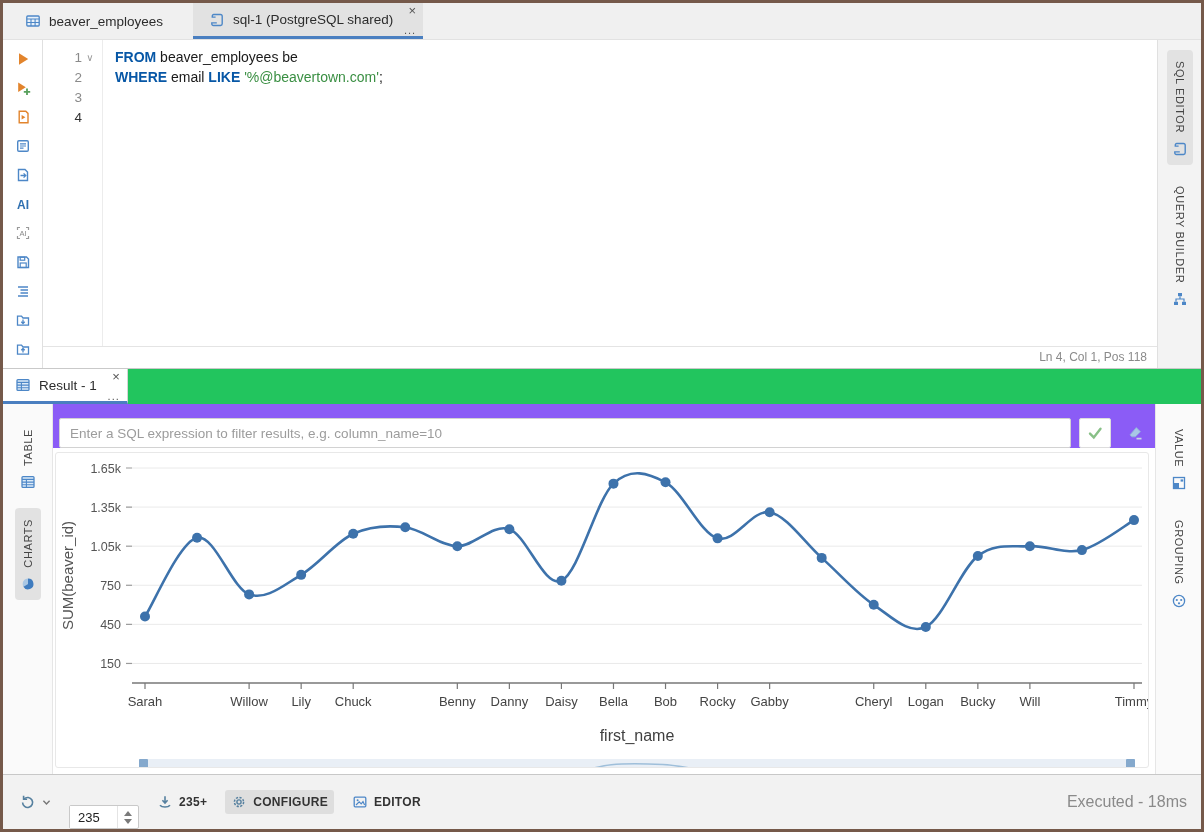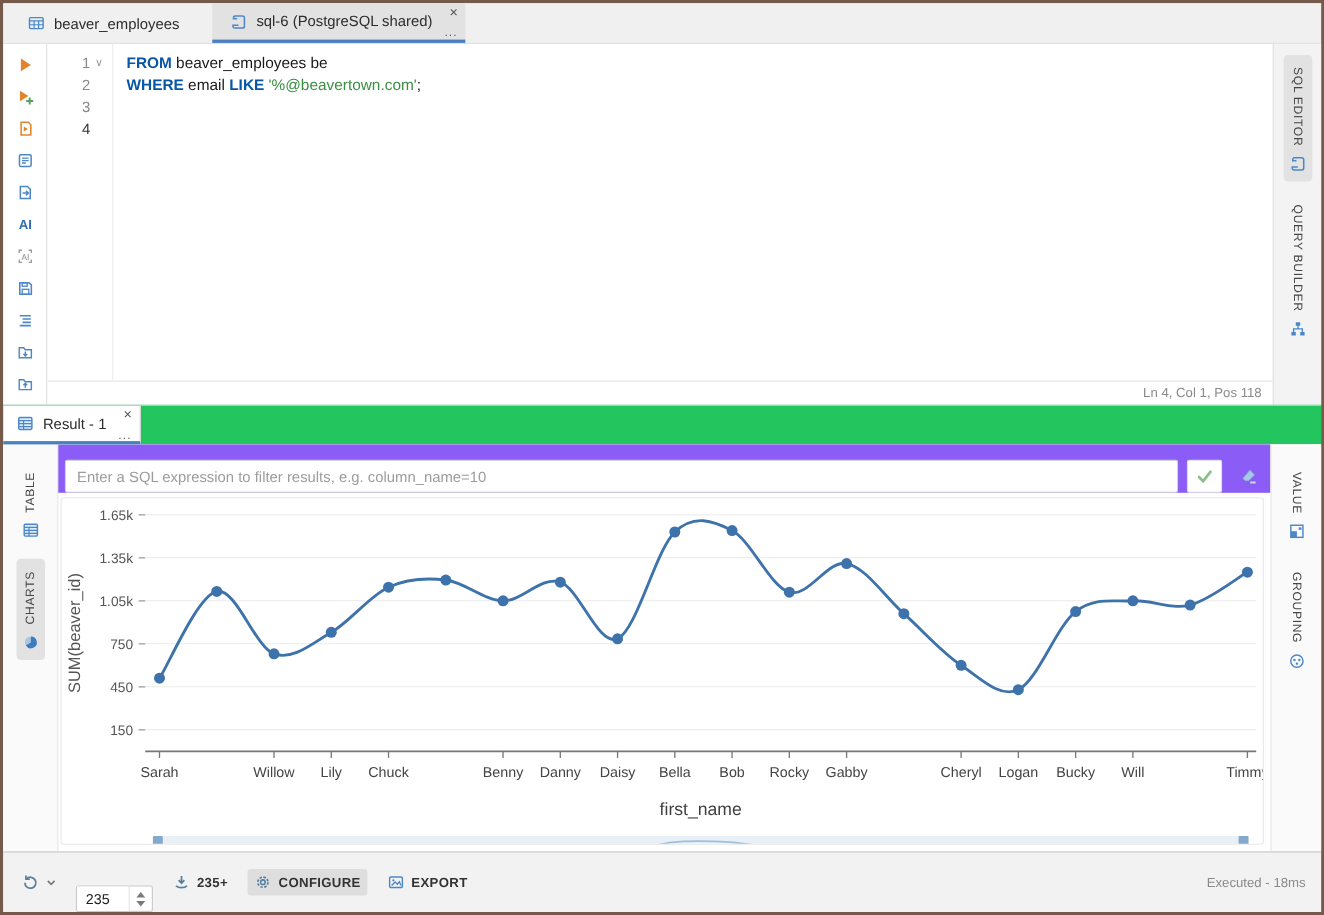--- a/index.html
+++ b/index.html
@@ -67,21 +67,21 @@
   
   .bottom-bar{flex:0 0 33px;background:#f2f2f2;border-top:1px solid #c8c8c8;display:flex;align-items:center;gap:12px;padding:0 10px;}
   .bb-btn{display:flex;align-items:center;gap:6px;background:none;border:none;font-size:12px;font-weight:bold;color:#333;letter-spacing:.3px;padding:4px 6px;border-radius:3px;cursor:pointer;}
   .bb-btn.active{background:#dedede;}
   .spinner{display:flex;align-items:stretch;width:70px;height:24px;background:#fff;border:1px solid #c9c9c9;border-radius:2px;margin-top:30px;}
   .spinner input{flex:1;min-width:0;border:none;outline:none;font-size:13px;color:#222;padding-left:8px;}
   .spin-arrows{display:flex;flex-direction:column;justify-content:center;gap:3px;padding:0 6px;border-left:1px solid #e4e4e4;cursor:pointer;}
   .spin-up{width:0;height:0;border-left:4px solid transparent;border-right:4px solid transparent;border-bottom:5px solid #7a7a7a;}
   .spin-dn{width:0;height:0;border-left:4px solid transparent;border-right:4px solid transparent;border-top:5px solid #7a7a7a;}
   .bb-spacer{flex:1;}
-  .bb-status{font-size:12px;color:#8a8a8a;padding-right:4px;}
+  .bb-status{font-size:16px;color:#8a8a8a;padding-right:4px;}
 </style>
 </head>
 <body>
 
 <div class="win">
 
   <div class="tabbar" id="topTabs">
       <div class="ttab">
         <span class="icn">
           <svg width="16" height="16" viewBox="0 0 16 16">
@@ -90,21 +90,21 @@
           </svg>
         </span>
         <span>beaver_employees</span>
       </div>
       <div class="ttab active">
         <span class="icn">
           <svg width="16" height="16" viewBox="0 0 16 16">
             <path d="M4.5 13.5 C3.4 13.5 2.8 12.8 2.8 11.8 V10.9 H7.8 M4.5 13.5 H11.5 C12.6 13.5 13.2 12.8 13.2 11.8 V4.2 C13.2 3.2 12.6 2.5 11.5 2.5 H4.7 C3.9 2.5 3.3 3.1 3.3 4 V5.1 H6.6" fill="none" stroke="#4d87C7" stroke-width="1.4"></path>
           </svg>
         </span>
-        <span>sql-6 (PostgreSQL shared)</span>
+        <span>sql-1 (PostgreSQL shared)</span>
         <span class="ttab-close">×</span>
         <span class="ttab-menu">...</span>
       </div>
     </div>
 
   <div class="editor-row">
     <div class="ed-toolbar" id="edToolbar">
         <button class="ed-btn">
           <span class="icn">
             <svg width="16" height="16" viewBox="0 0 16 16">
@@ -448,19 +448,19 @@
       <span>CONFIGURE</span>
     </button>
     <button class="bb-btn">
       <span class="icn">
           <svg width="16" height="16" viewBox="0 0 16 16">
             <rect x="2.2" y="3.2" width="11.6" height="9.6" rx="1" fill="none" stroke="#4d87C7" stroke-width="1.3"></rect>
             <circle cx="5.6" cy="6.3" r="1" fill="#4d87C7"></circle>
             <path d="M4 11 L7.2 7.8 L9.2 9.8 L11 7.6 L12.6 11" fill="none" stroke="#4d87C7" stroke-width="1.2"></path>
           </svg>
         </span>
-      <span>EXPORT</span>
+      <span>EDITOR</span>
     </button>
     <div class="bb-spacer"></div>
     <div class="bb-status">Executed - 18ms</div>
   </div>
 
 </div>
 
 </body></html>

